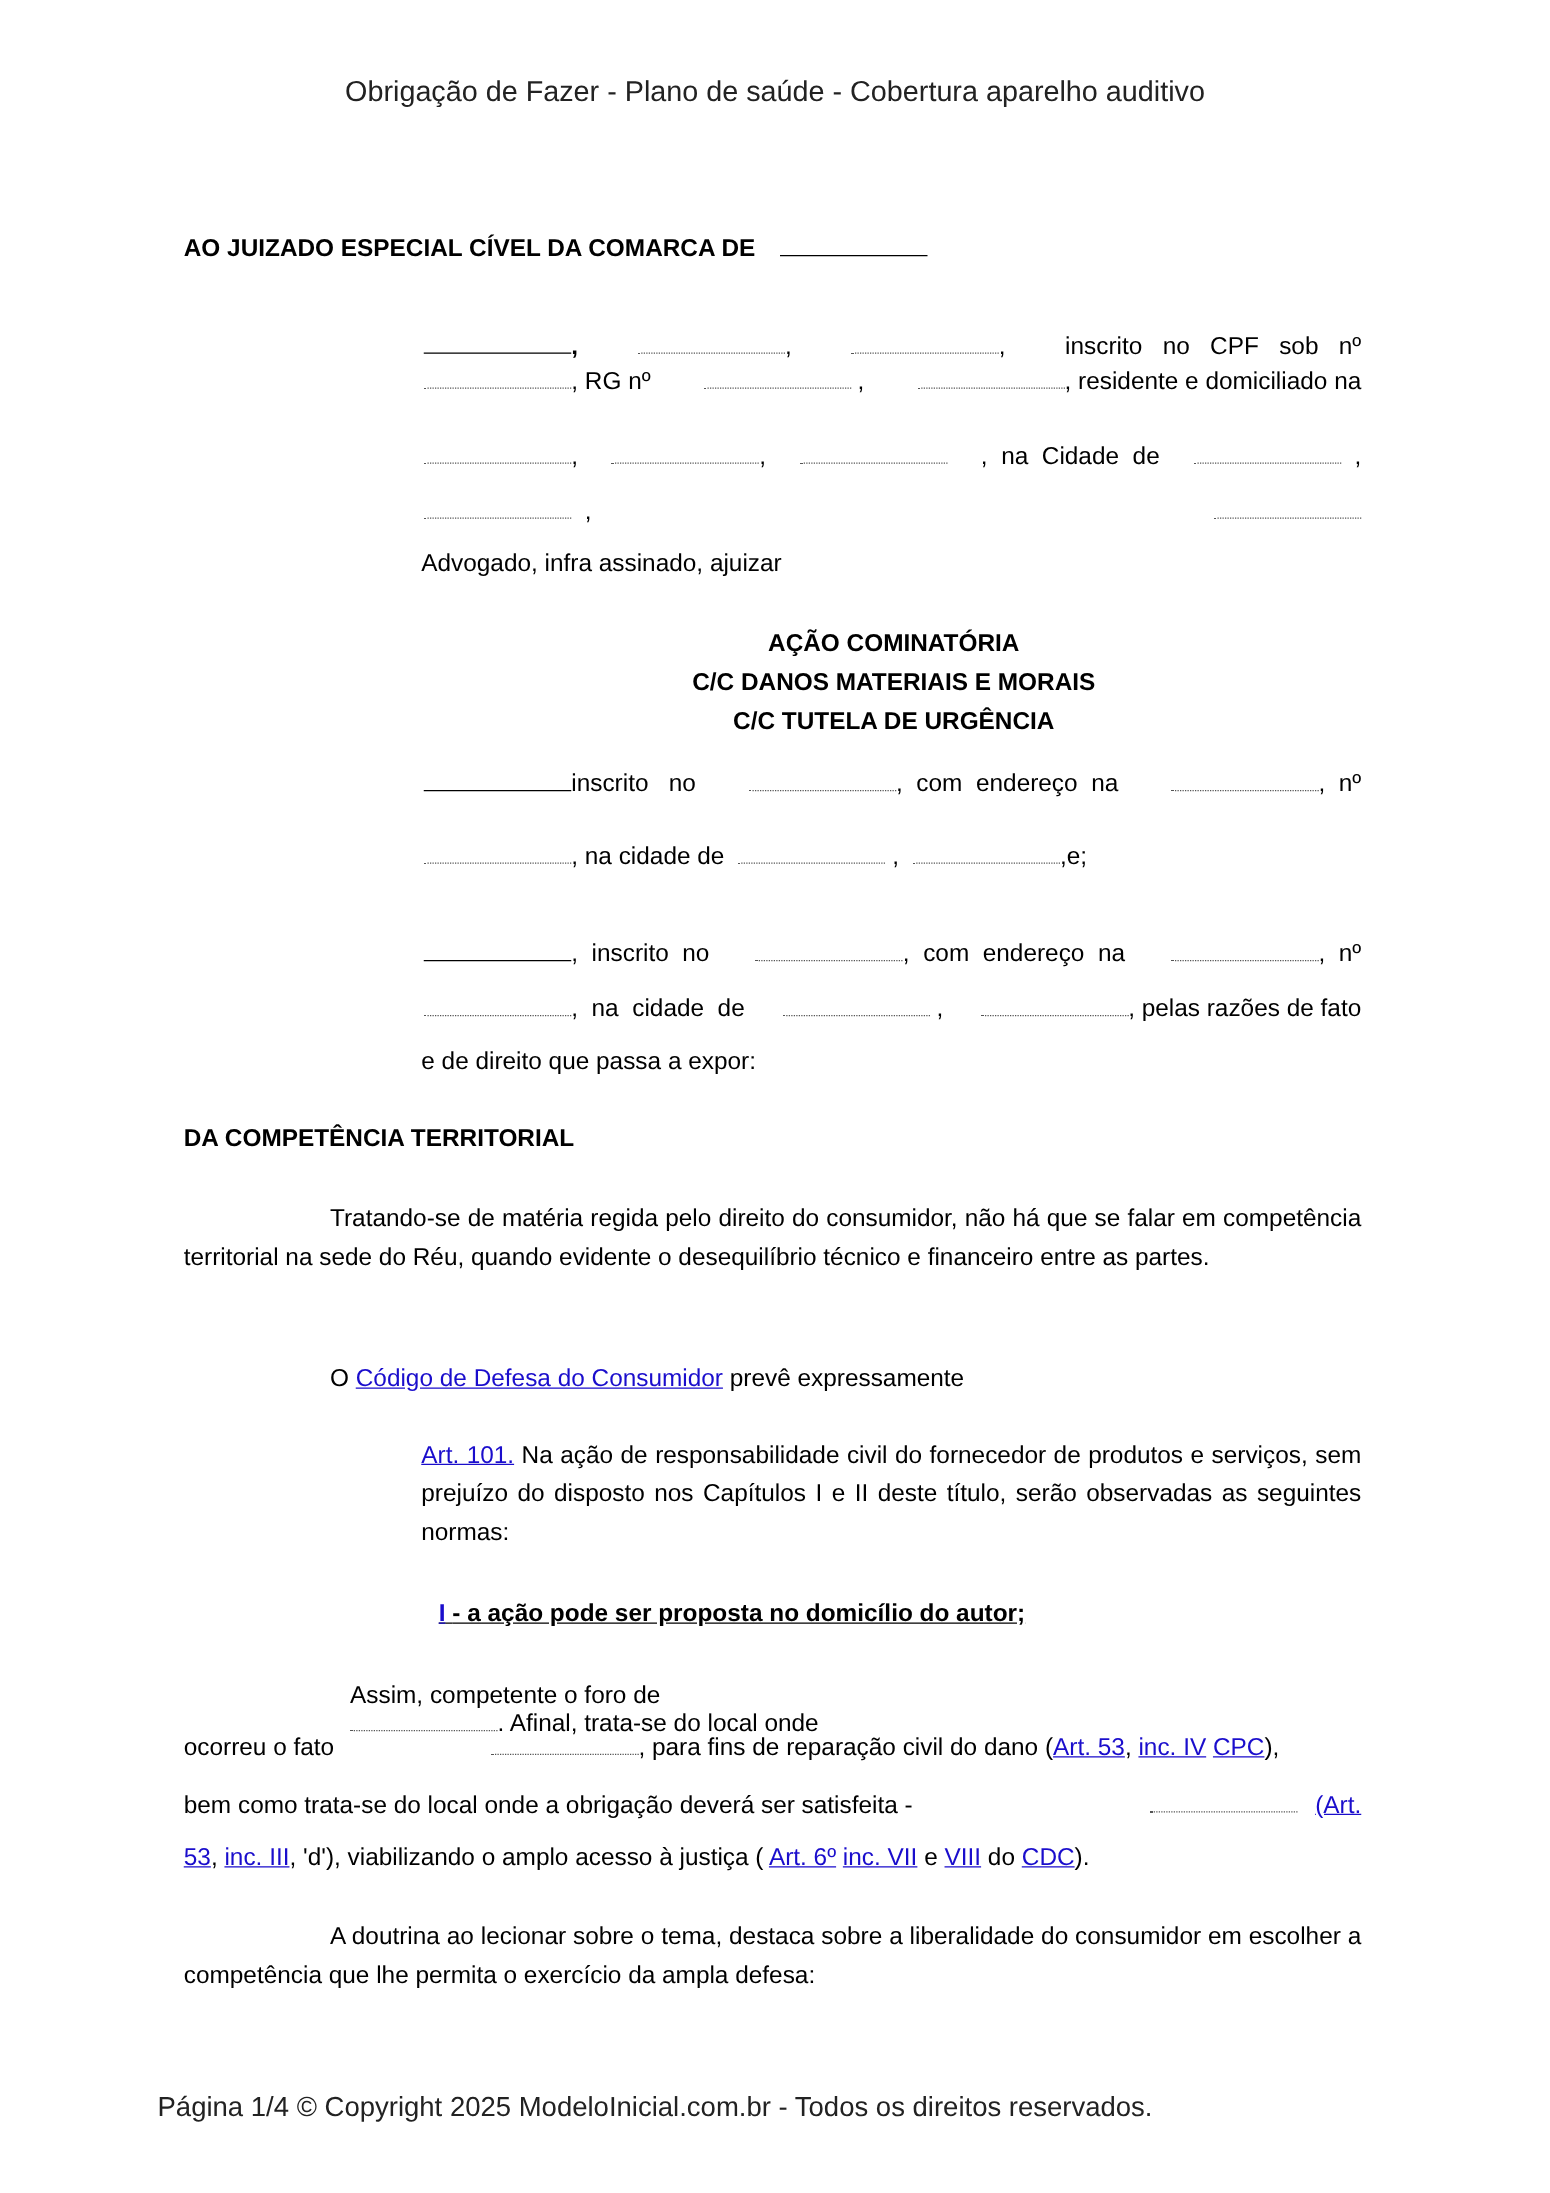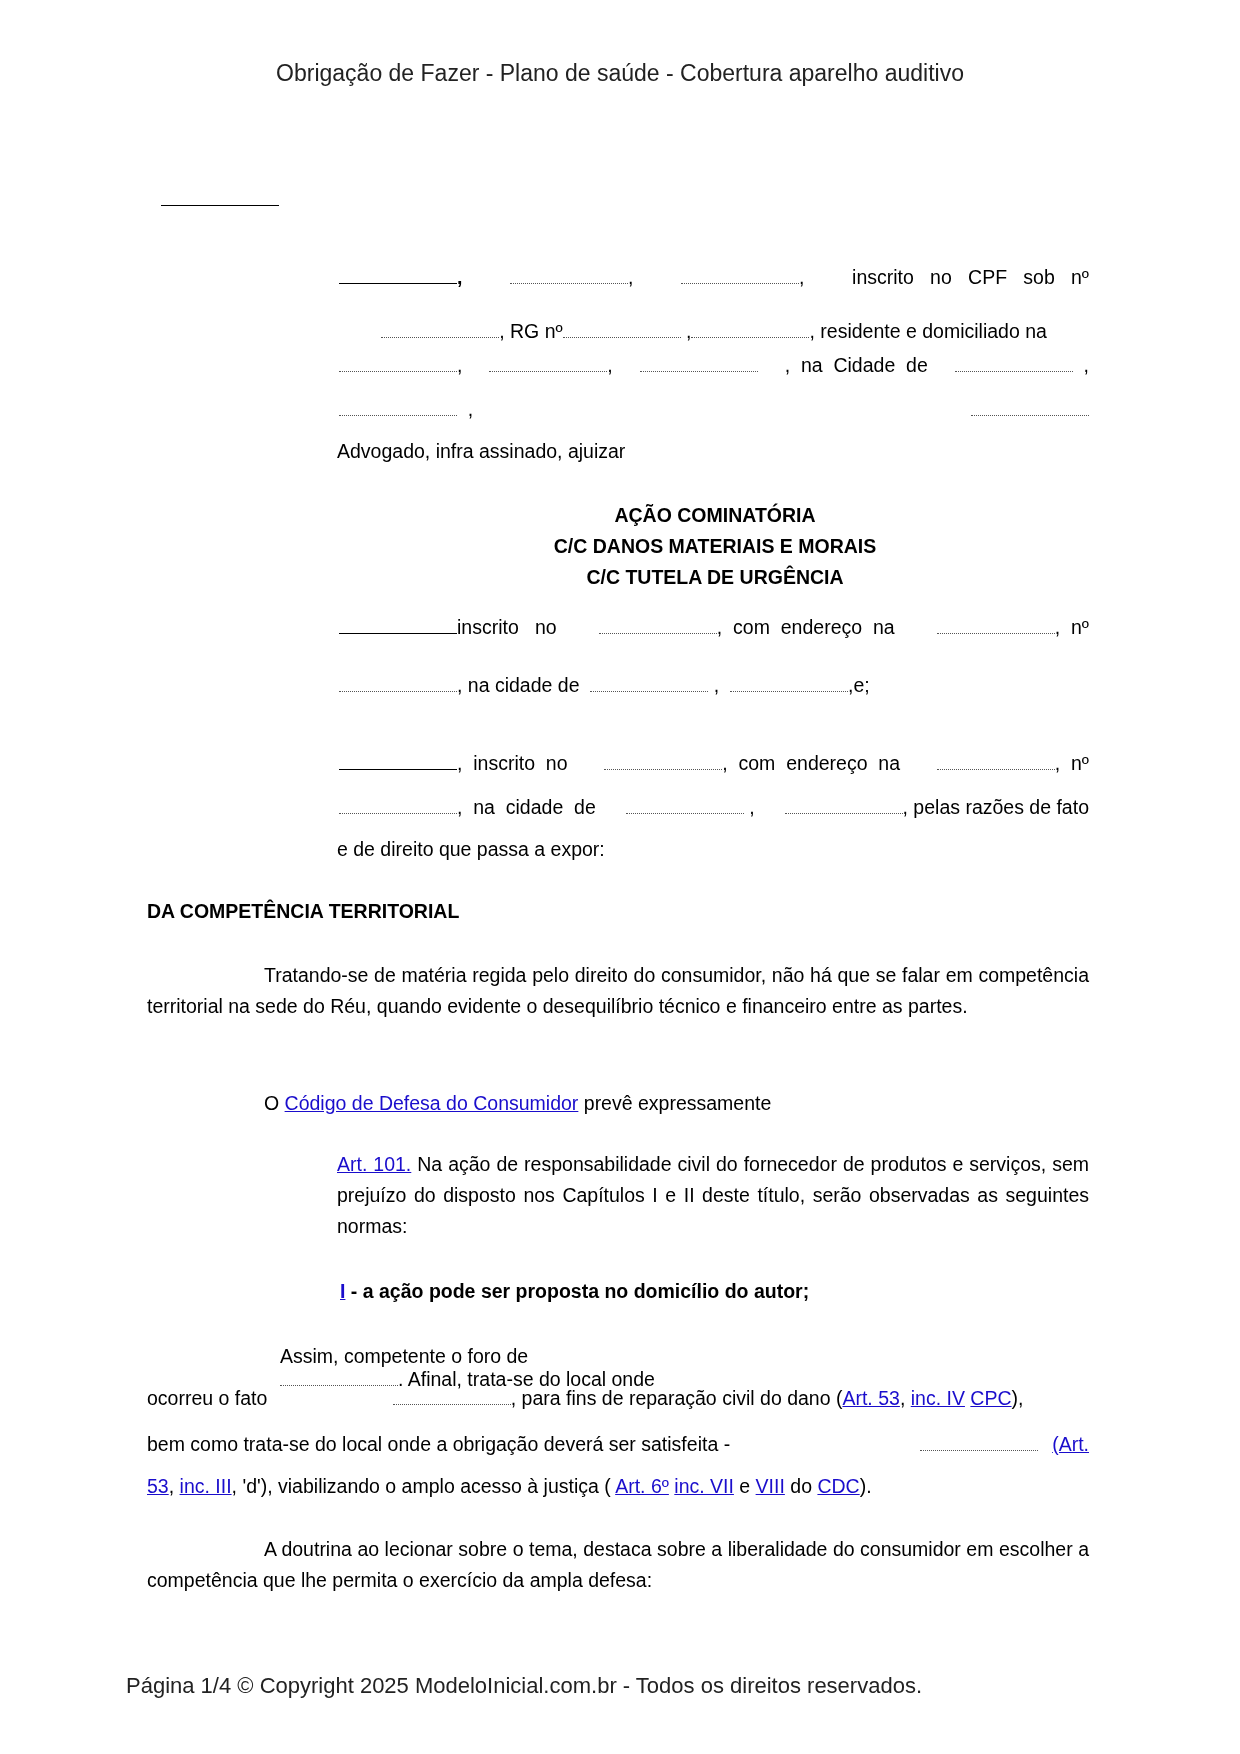--- a/index.html
+++ b/index.html
@@ -18,30 +18,31 @@
   .center-block { position: absolute; left: 0; width: 1240px; text-align: center; font-weight: bold; font-size: 19.5px; }
   .para { position: absolute; font-size: 19.5px; line-height: 31px; text-align: justify; }
   .para .ind { display: inline-block; width: 117px; }
 </style>
 </head>
 <body>
 
 <div class="abs header">Obrigação de Fazer - Plano de saúde - Cobertura aparelho auditivo</div>
 
 <div class="abs txt bold" style="left:147px; top:190px;">
+  <span>AO JUIZADO ESPECIAL CÍVEL DA COMARCA DE</span>
   <span class="blank solid" style="width:118px; margin-left:14px;"></span>
 </div>
 
 <div class="row" style="left:339px; width:750px; top:266px;">
   <span><span class="blank solid" style="width:118px;"></span><b>,</b></span>
   <span><span class="blank" style="width:118px;"></span>,</span>
   <span><span class="blank" style="width:118px;"></span>,</span>
   <span style="white-space:pre;">inscrito   no   CPF   sob   nº</span>
 </div>
-<div class="row" style="left:339px; width:750px; top:320px;justify-content:center;">
+<div class="row" style="left:339px; width:750px; top:294px;">
   <span><span class="blank" style="width:118px;"></span><span>, RG nº</span></span>
   <span><span class="blank" style="width:118px;"></span> ,</span>
   <span><span class="blank" style="width:118px;"></span><span>, residente e domiciliado na</span></span>
 </div>
 <div class="row" style="left:339px; width:750px; top:354px;">
   <span><span class="blank" style="width:118px;"></span>,</span>
   <span><span class="blank" style="width:118px;"></span>,</span>
   <span><span class="blank" style="width:118px;"></span></span>
   <span style="white-space:pre;">,  na  Cidade  de</span>
   <span><span class="blank" style="width:118px;"></span> &nbsp;,</span>
@@ -89,21 +90,21 @@
   <span>O</span>
   <a>Código de Defesa do Consumidor</a>
   <span>prevê expressamente</span>
 </div>
 
 <div class="para" style="left:337px; width:752px; top:1149px;">
   <a>Art. 101.</a>
   <span>Na ação de responsabilidade civil do fornecedor de produtos e serviços, sem prejuízo do disposto nos Capítulos I e II deste título, serão observadas as seguintes normas:</span>
 </div>
 
-<div class="abs txt bold" style="left:340px; top:1282px;">
+<div class="abs txt bold" style="left:351px; top:1282px;text-decoration:underline;">
   <a>I</a>
   <span>- a ação pode ser proposta no domicílio do autor;</span>
 </div>
 
 <div class="row" style="left:280px; width:825px; top:1345px;flex-direction:column;">
   <span>Assim, competente o foro de</span>
   <span><span class="blank" style="width:118px;"></span><span>. Afinal, trata-se do local onde</span></span>
 </div>
 <div class="abs txt" style="left:147px; top:1389px;text-align:center;">
   <span>ocorreu o fato</span>

